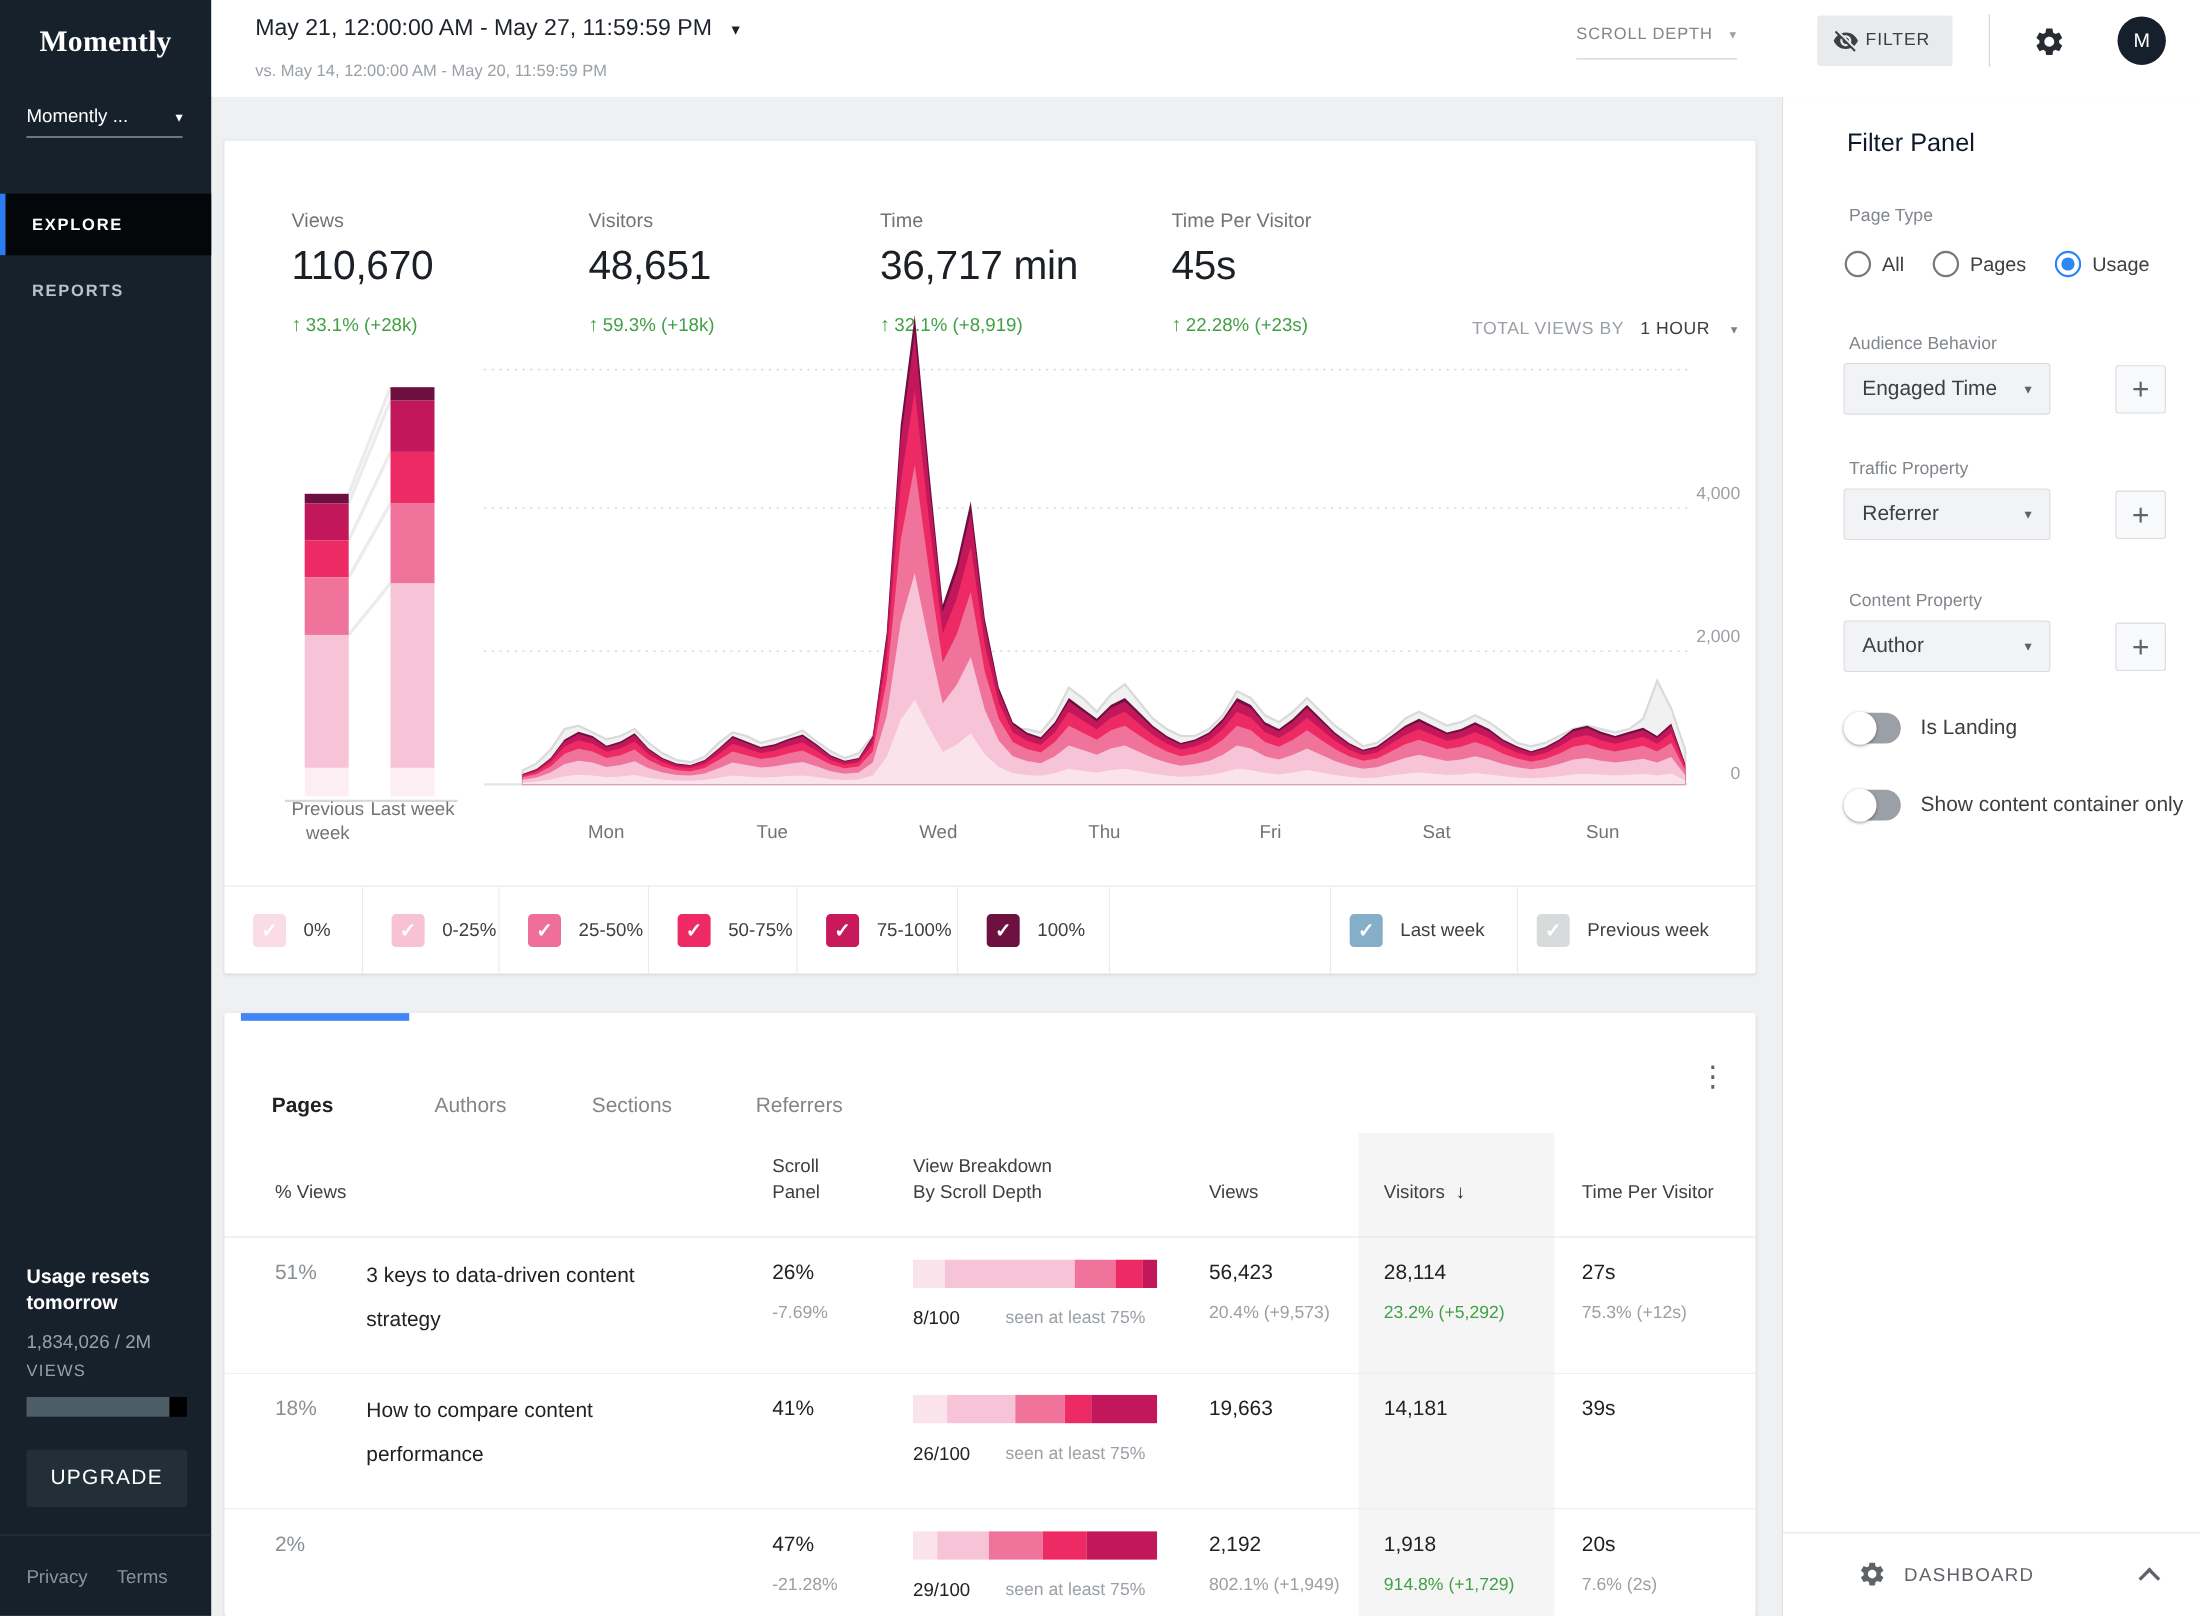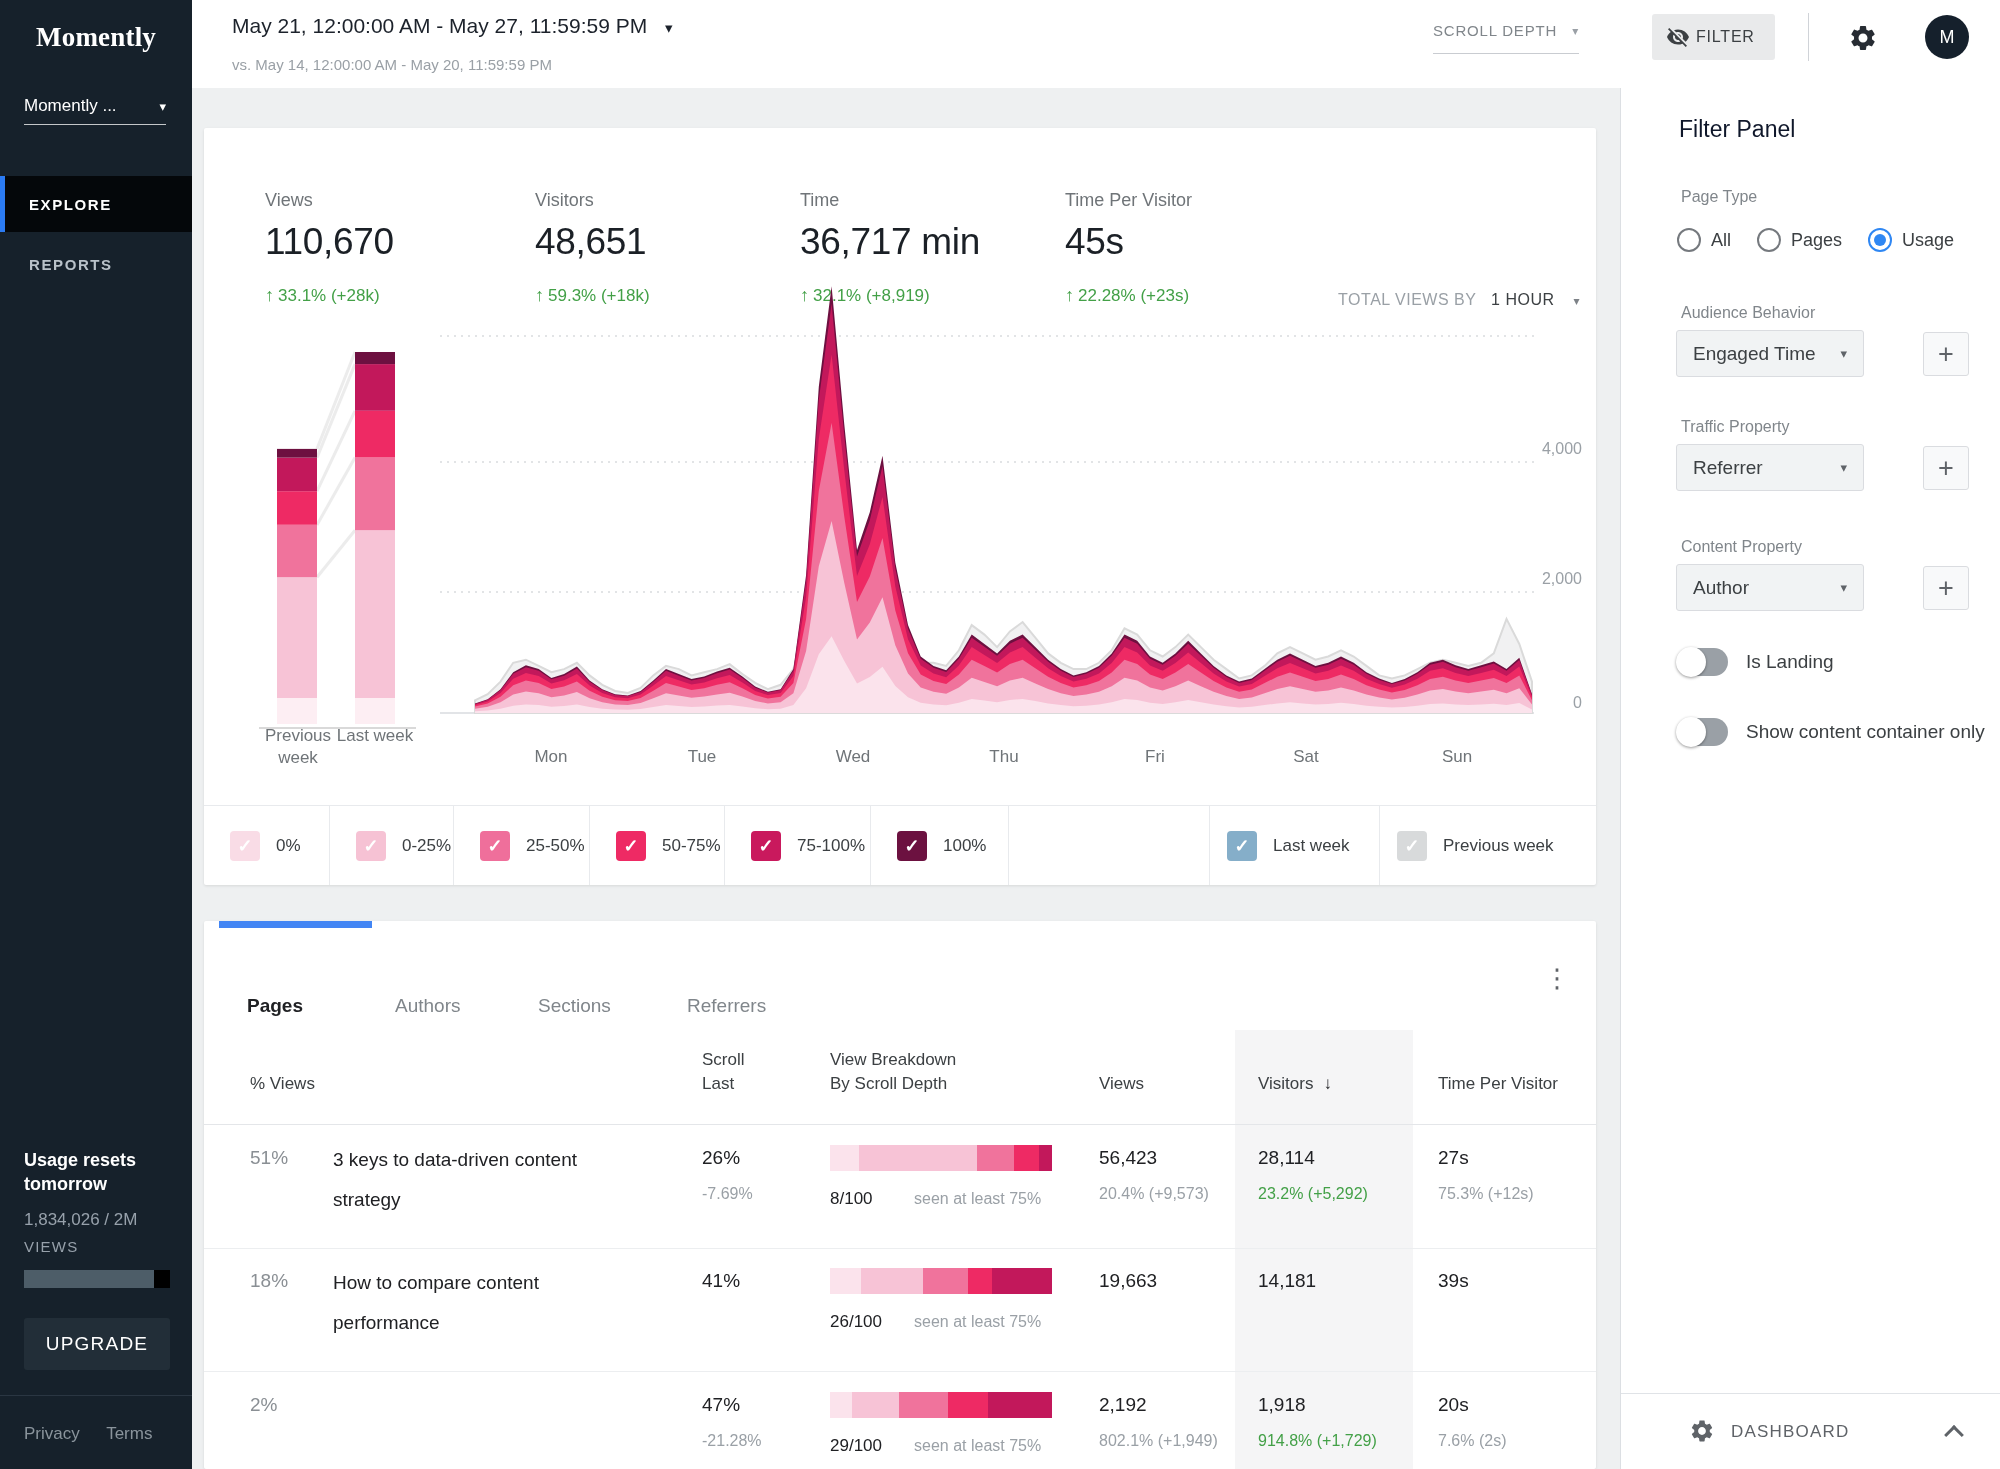--- a/index.html
+++ b/index.html
@@ -291,21 +291,21 @@
     <div class="tab" style="left:334px;">Sections</div>
     <div class="tab" style="left:483px;">Referrers</div>
     <div class="dots">⋮</div>
 
     <div class="col-highlight"></div>
 
     <div class="thead">
       <div class="th" style="left:46px; top:42px;">% Views</div>
       <div class="th" style="left:498px; top:18px;">
         <div>Scroll</div>
-        <div>Last</div>
+        <div>Panel</div>
       </div>
       <div class="th" style="left:626px; top:18px;">
         <div>View Breakdown</div>
         <div>By Scroll Depth</div>
       </div>
       <div class="th" style="left:895px; top:42px;">Views</div>
       <div class="th sort-ic" style="left:1054px; top:42px;">Visitors</div>
       <div class="th" style="left:1234px; top:42px;">Time Per Visitor</div>
     </div>
 

